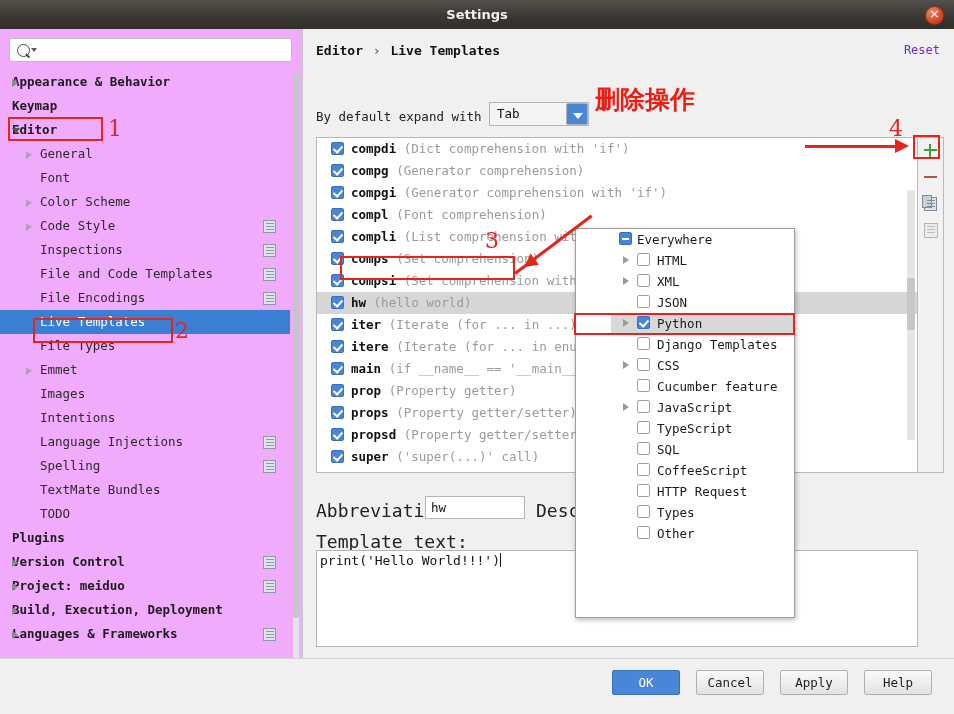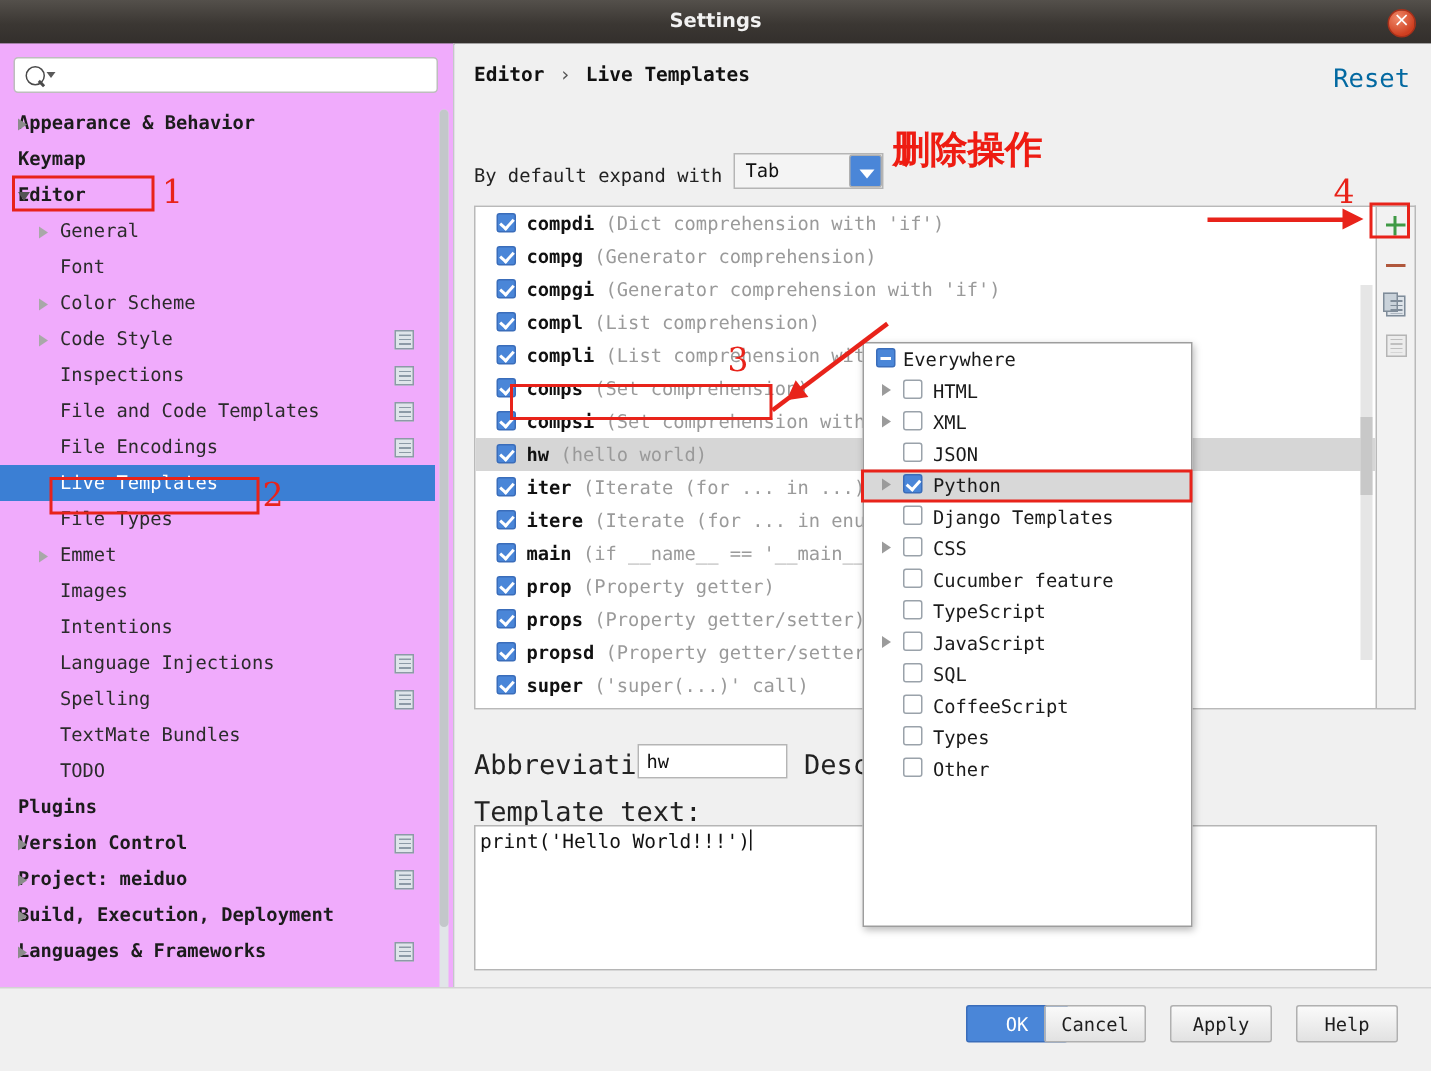--- a/index.html
+++ b/index.html
@@ -82,21 +82,21 @@
     background:repeating-linear-gradient(to bottom,#8c9aa6 0 1px,transparent 1px 3px);
   }
   .node.selected{background:#3b7fd4;color:#fff;}
   .sb-scroll{position:absolute;right:3px;top:44px;width:6px;height:595px;background:#e1e5e8;border-radius:3px;}
   .sb-thumb{position:absolute;right:3px;top:44px;width:6px;height:545px;background:#c3c7ca;border-radius:3px;}
 
   
   .content{position:absolute;left:303px;top:29px;width:651px;height:629px;background:#f0f0f0;}
   .breadcrumb{position:absolute;left:13px;top:14px;font-size:13px;font-weight:bold;color:#111;}
   .breadcrumb .sep{font-weight:normal;color:#555;padding:0 2px;}
-  .reset-link{position:absolute;right:14px;top:14px;font-size:17px;color:#0369a1;cursor:pointer;}
+  .reset-link{position:absolute;right:14px;top:14px;font-size:12px;color:#6d28d9;cursor:pointer;}
 
   .expand-row{position:absolute;left:13px;top:76px;height:24px;line-height:24px;font-size:12.5px;color:#222;}
   .combo{
     position:absolute;left:186px;top:73px;width:100px;height:24px;
     background:#f4f4f4;border:1px solid #b5b5b5;box-sizing:border-box;
   }
   .combo .val{position:absolute;left:7px;top:0;line-height:22px;font-size:12.5px;color:#111;}
   .combo .btn{position:absolute;right:0;top:0;width:22px;height:22px;background:#4a86d8;}
   .combo .btn:after{
     content:"";position:absolute;left:6px;top:9px;width:0;height:0;
@@ -154,21 +154,21 @@
     padding:2px 3px;color:#111;white-space:pre;
   }
   .caretbar{display:inline-block;width:1px;height:14px;background:#111;vertical-align:-2px;}
   .applicable{position:absolute;left:13px;top:628px;font-size:12.5px;color:#222;}
   .applicable .change{color:#5a7fb5;cursor:pointer;}
 
   
   .popup{
     position:absolute;left:575px;top:228px;width:220px;height:390px;
     background:#fff;border:1px solid #9d9d9d;box-shadow:1px 2px 5px rgba(0,0,0,.28);
-    box-sizing:border-box;overflow:hidden;
+    box-sizing:border-box;overflow:hidden;padding-left:35px;
   }
   .prow{position:relative;height:21px;line-height:21px;padding-left:46px;font-size:12.5px;color:#1a1a1a;white-space:nowrap;}
   .prow.root{padding-left:26px;}
   .prow.sel{background:#d8d8d8;}
   .pcb{position:absolute;left:26px;top:3px;width:13px;height:13px;box-sizing:border-box;border:1px solid #9aa2aa;background:#fff;border-radius:2px;}
   .prow.root .pcb{left:8px;background:#4a86d8;border-color:#3a6dba;}
   .prow.root .pcb:after{content:"";position:absolute;left:2px;top:5px;width:7px;height:2px;background:#fff;}
   .pcb.on{background:#4a86d8;border-color:#3a6dba;}
   .pcb.on:after{content:"";position:absolute;left:3px;top:1px;width:4px;height:7px;border:solid #fff;border-width:0 2px 2px 0;transform:rotate(42deg);}
   .parrow{position:absolute;left:12px;top:6px;width:0;height:0;border-top:4.5px solid transparent;border-bottom:4.5px solid transparent;border-left:6px solid #9b9b9b;}
@@ -249,21 +249,21 @@
     <div class="combo">
       <span class="val">Tab</span>
       <span class="btn"></span>
     </div>
 
     <div class="listbox">
       <div id="template-rows">
           <div class="trow"><span class="cb on"></span><span class="abbr">compdi</span> <span class="desc">(Dict comprehension with 'if')</span></div>
           <div class="trow"><span class="cb on"></span><span class="abbr">compg</span> <span class="desc">(Generator comprehension)</span></div>
           <div class="trow"><span class="cb on"></span><span class="abbr">compgi</span> <span class="desc">(Generator comprehension with 'if')</span></div>
-          <div class="trow"><span class="cb on"></span><span class="abbr">compl</span> <span class="desc">(List comprehension)</span></div>
+          <div class="trow"><span class="cb on"></span><span class="abbr">compl</span> <span class="desc">(Font comprehension)</span></div>
           <div class="trow"><span class="cb on"></span><span class="abbr">compli</span> <span class="desc">(List comprehension with 'if')</span></div>
           <div class="trow"><span class="cb on"></span><span class="abbr">comps</span> <span class="desc">(Set comprehension)</span></div>
           <div class="trow"><span class="cb on"></span><span class="abbr">compsi</span> <span class="desc">(Set comprehension with 'if')</span></div>
           <div class="trow sel"><span class="cb on"></span><span class="abbr">hw</span> <span class="desc">(hello world)</span></div>
           <div class="trow"><span class="cb on"></span><span class="abbr">iter</span> <span class="desc">(Iterate (for ... in ...))</span></div>
           <div class="trow"><span class="cb on"></span><span class="abbr">itere</span> <span class="desc">(Iterate (for ... in enumerate))</span></div>
           <div class="trow"><span class="cb on"></span><span class="abbr">main</span> <span class="desc">(if __name__ == '__main__')</span></div>
           <div class="trow"><span class="cb on"></span><span class="abbr">prop</span> <span class="desc">(Property getter)</span></div>
           <div class="trow"><span class="cb on"></span><span class="abbr">props</span> <span class="desc">(Property getter/setter)</span></div>
           <div class="trow"><span class="cb on"></span><span class="abbr">propsd</span> <span class="desc">(Property getter/setter/deleter)</span></div>
@@ -314,31 +314,32 @@
       <span>Everywhere</span>
     </div>
     <div id="popup-rows">
         <div class="prow"><span class="parrow"></span><span class="pcb"></span><span>HTML</span></div>
         <div class="prow"><span class="parrow"></span><span class="pcb"></span><span>XML</span></div>
         <div class="prow"><span class="pcb"></span><span>JSON</span></div>
         <div class="prow sel"><span class="parrow"></span><span class="pcb on"></span><span>Python</span></div>
         <div class="prow"><span class="pcb"></span><span>Django Templates</span></div>
         <div class="prow"><span class="parrow"></span><span class="pcb"></span><span>CSS</span></div>
         <div class="prow"><span class="pcb"></span><span>Cucumber feature</span></div>
+        <div class="prow"><span class="parrow"></span><span class="pcb"></span><span>JavaScript</span></div>
         <div class="prow"><span class="pcb"></span><span>TypeScript</span></div>
-        <div class="prow"><span class="parrow"></span><span class="pcb"></span><span>JavaScript</span></div>
         <div class="prow"><span class="pcb"></span><span>SQL</span></div>
         <div class="prow"><span class="pcb"></span><span>CoffeeScript</span></div>
+        <div class="prow"><span class="pcb"></span><span>HTTP Request</span></div>
         <div class="prow"><span class="pcb"></span><span>Types</span></div>
         <div class="prow"><span class="pcb"></span><span>Other</span></div>
       </div>
   </div>
 
   <div class="btnbar">
-    <div class="btn primary" style="left:612px;width:68px;margin-left:32px;">OK</div>
+    <div class="btn primary" style="left:612px;width:68px;">OK</div>
     <div class="btn" style="left:696px;width:68px;">Cancel</div>
     <div class="btn" style="left:780px;width:68px;">Apply</div>
     <div class="btn" style="left:864px;width:68px;">Help</div>
 
   </div>
 
   <div class="redbox" style="left:8px;top:117px;width:95px;height:24px;"></div>
   <div class="rednum" style="left:108px;top:116px;">1</div>
 
   <div class="redbox" style="left:33px;top:318px;width:140px;height:25px;"></div>

